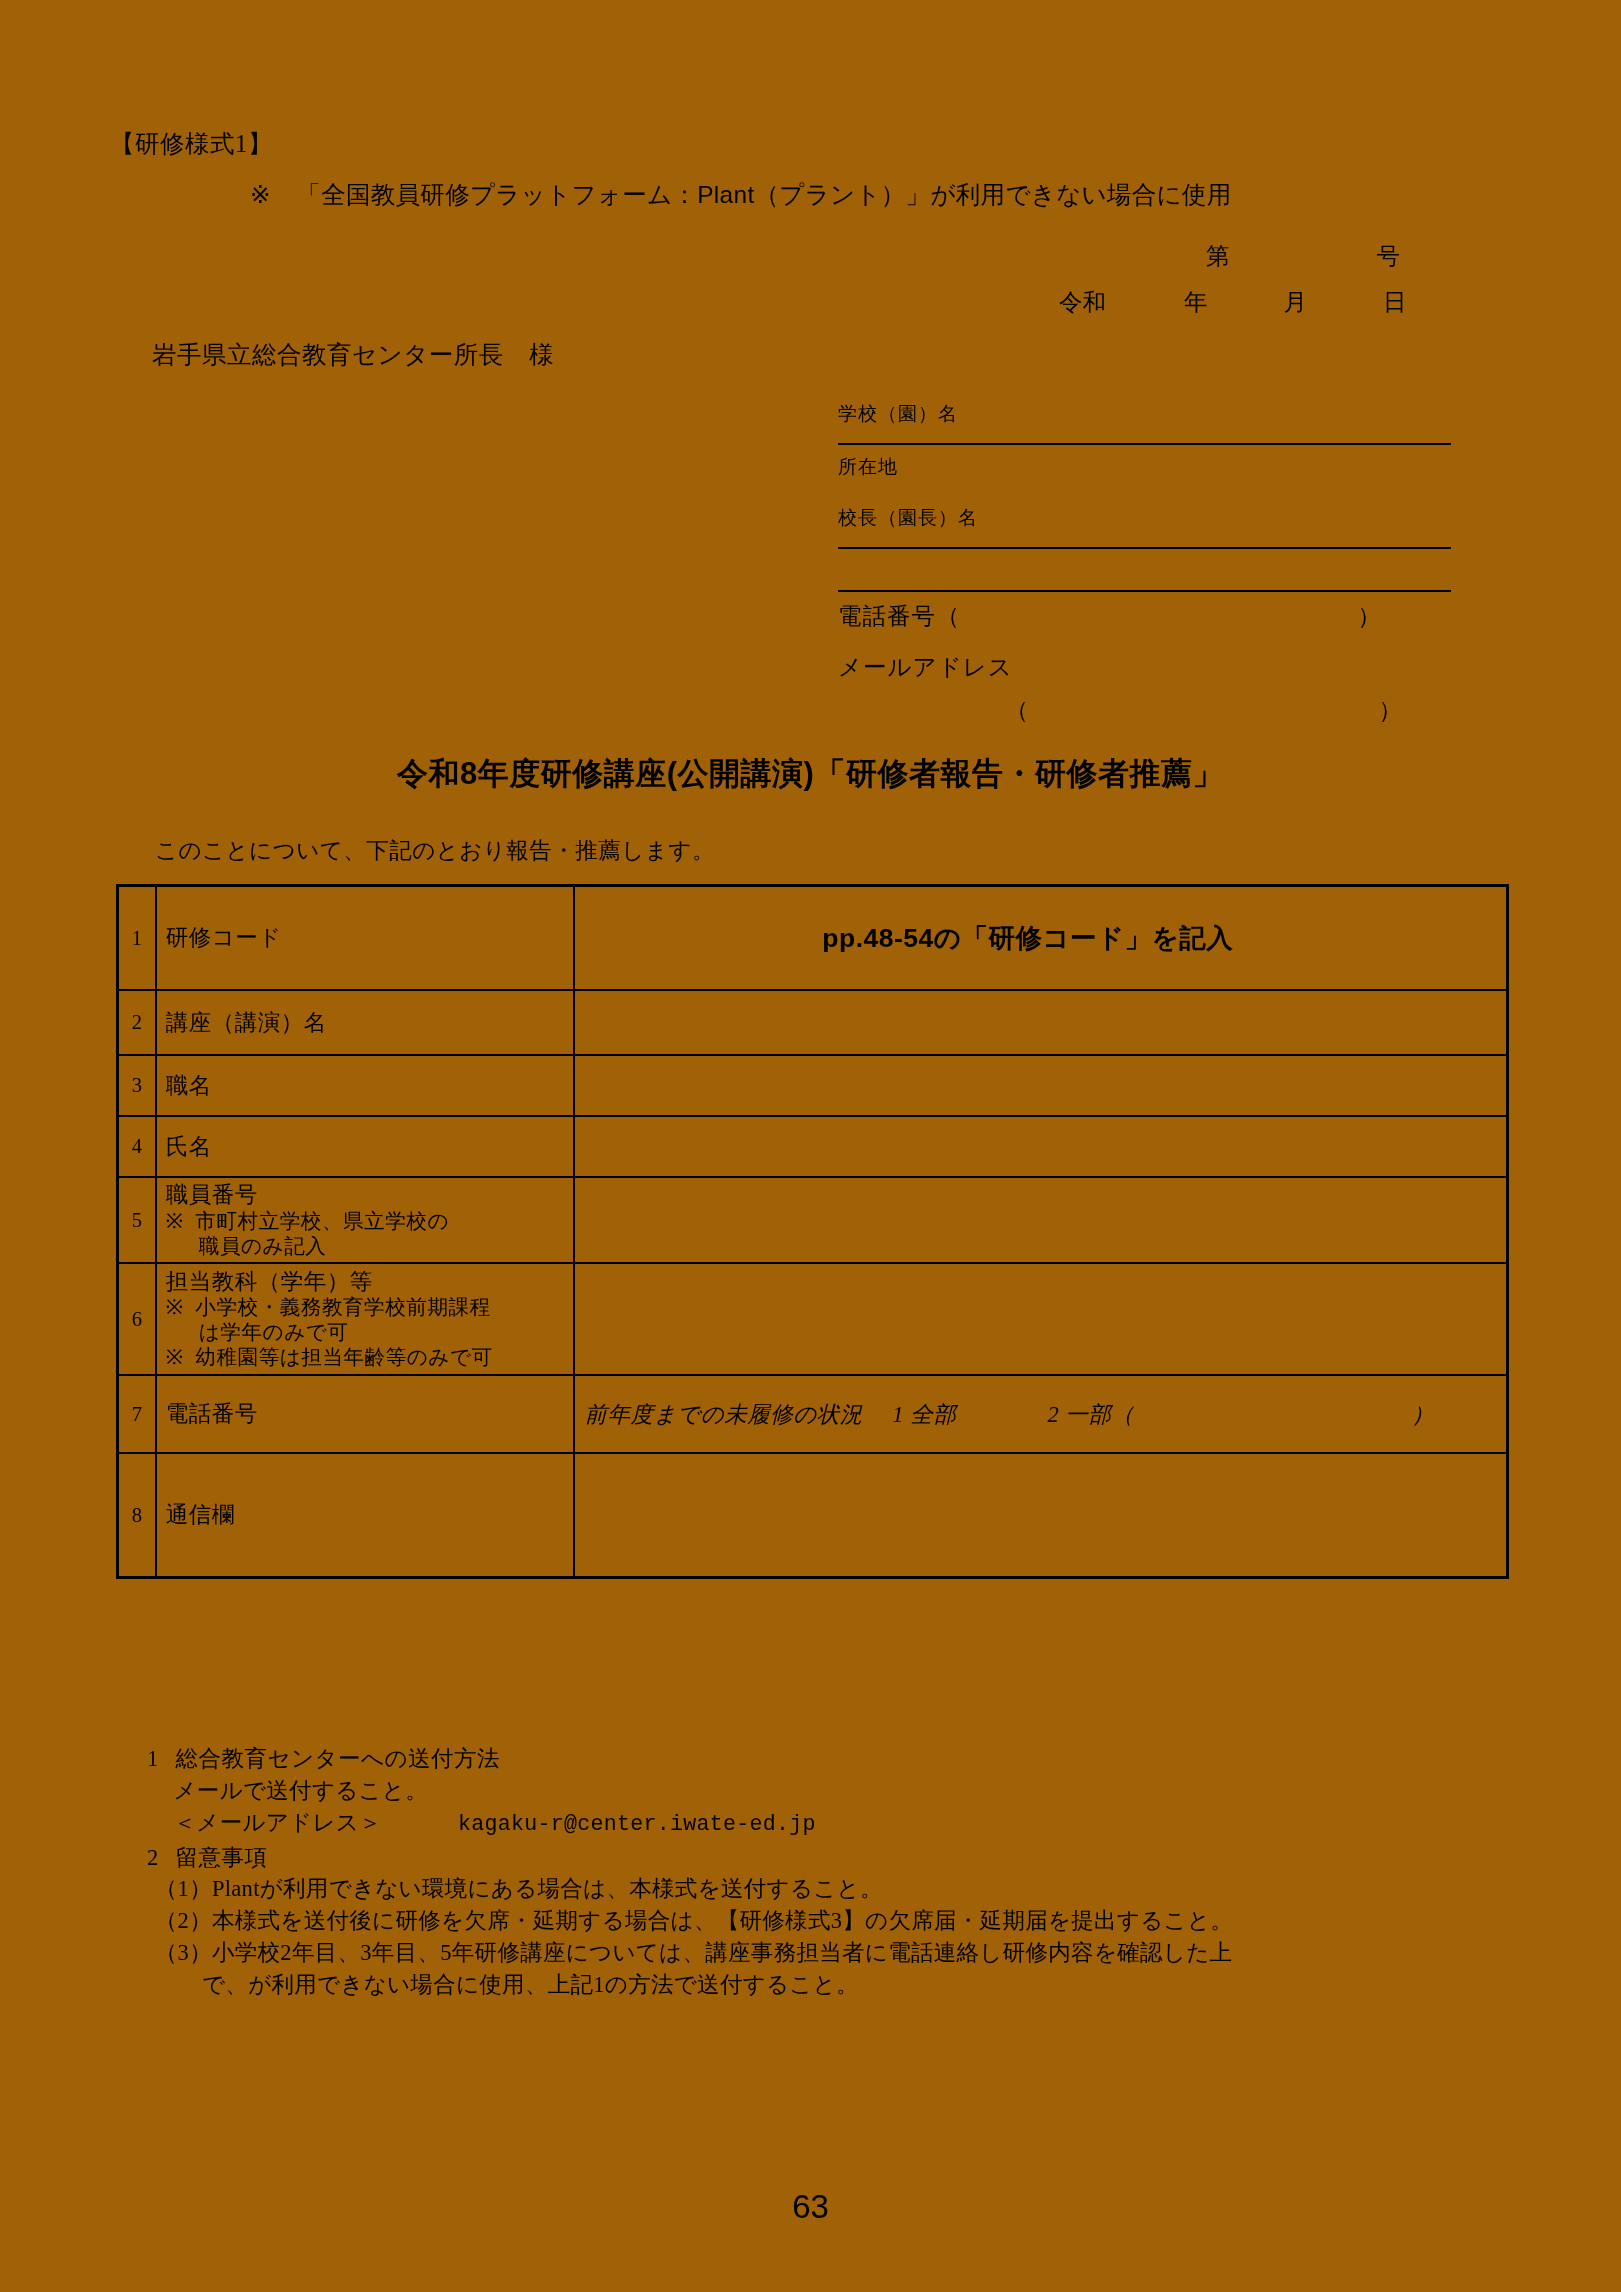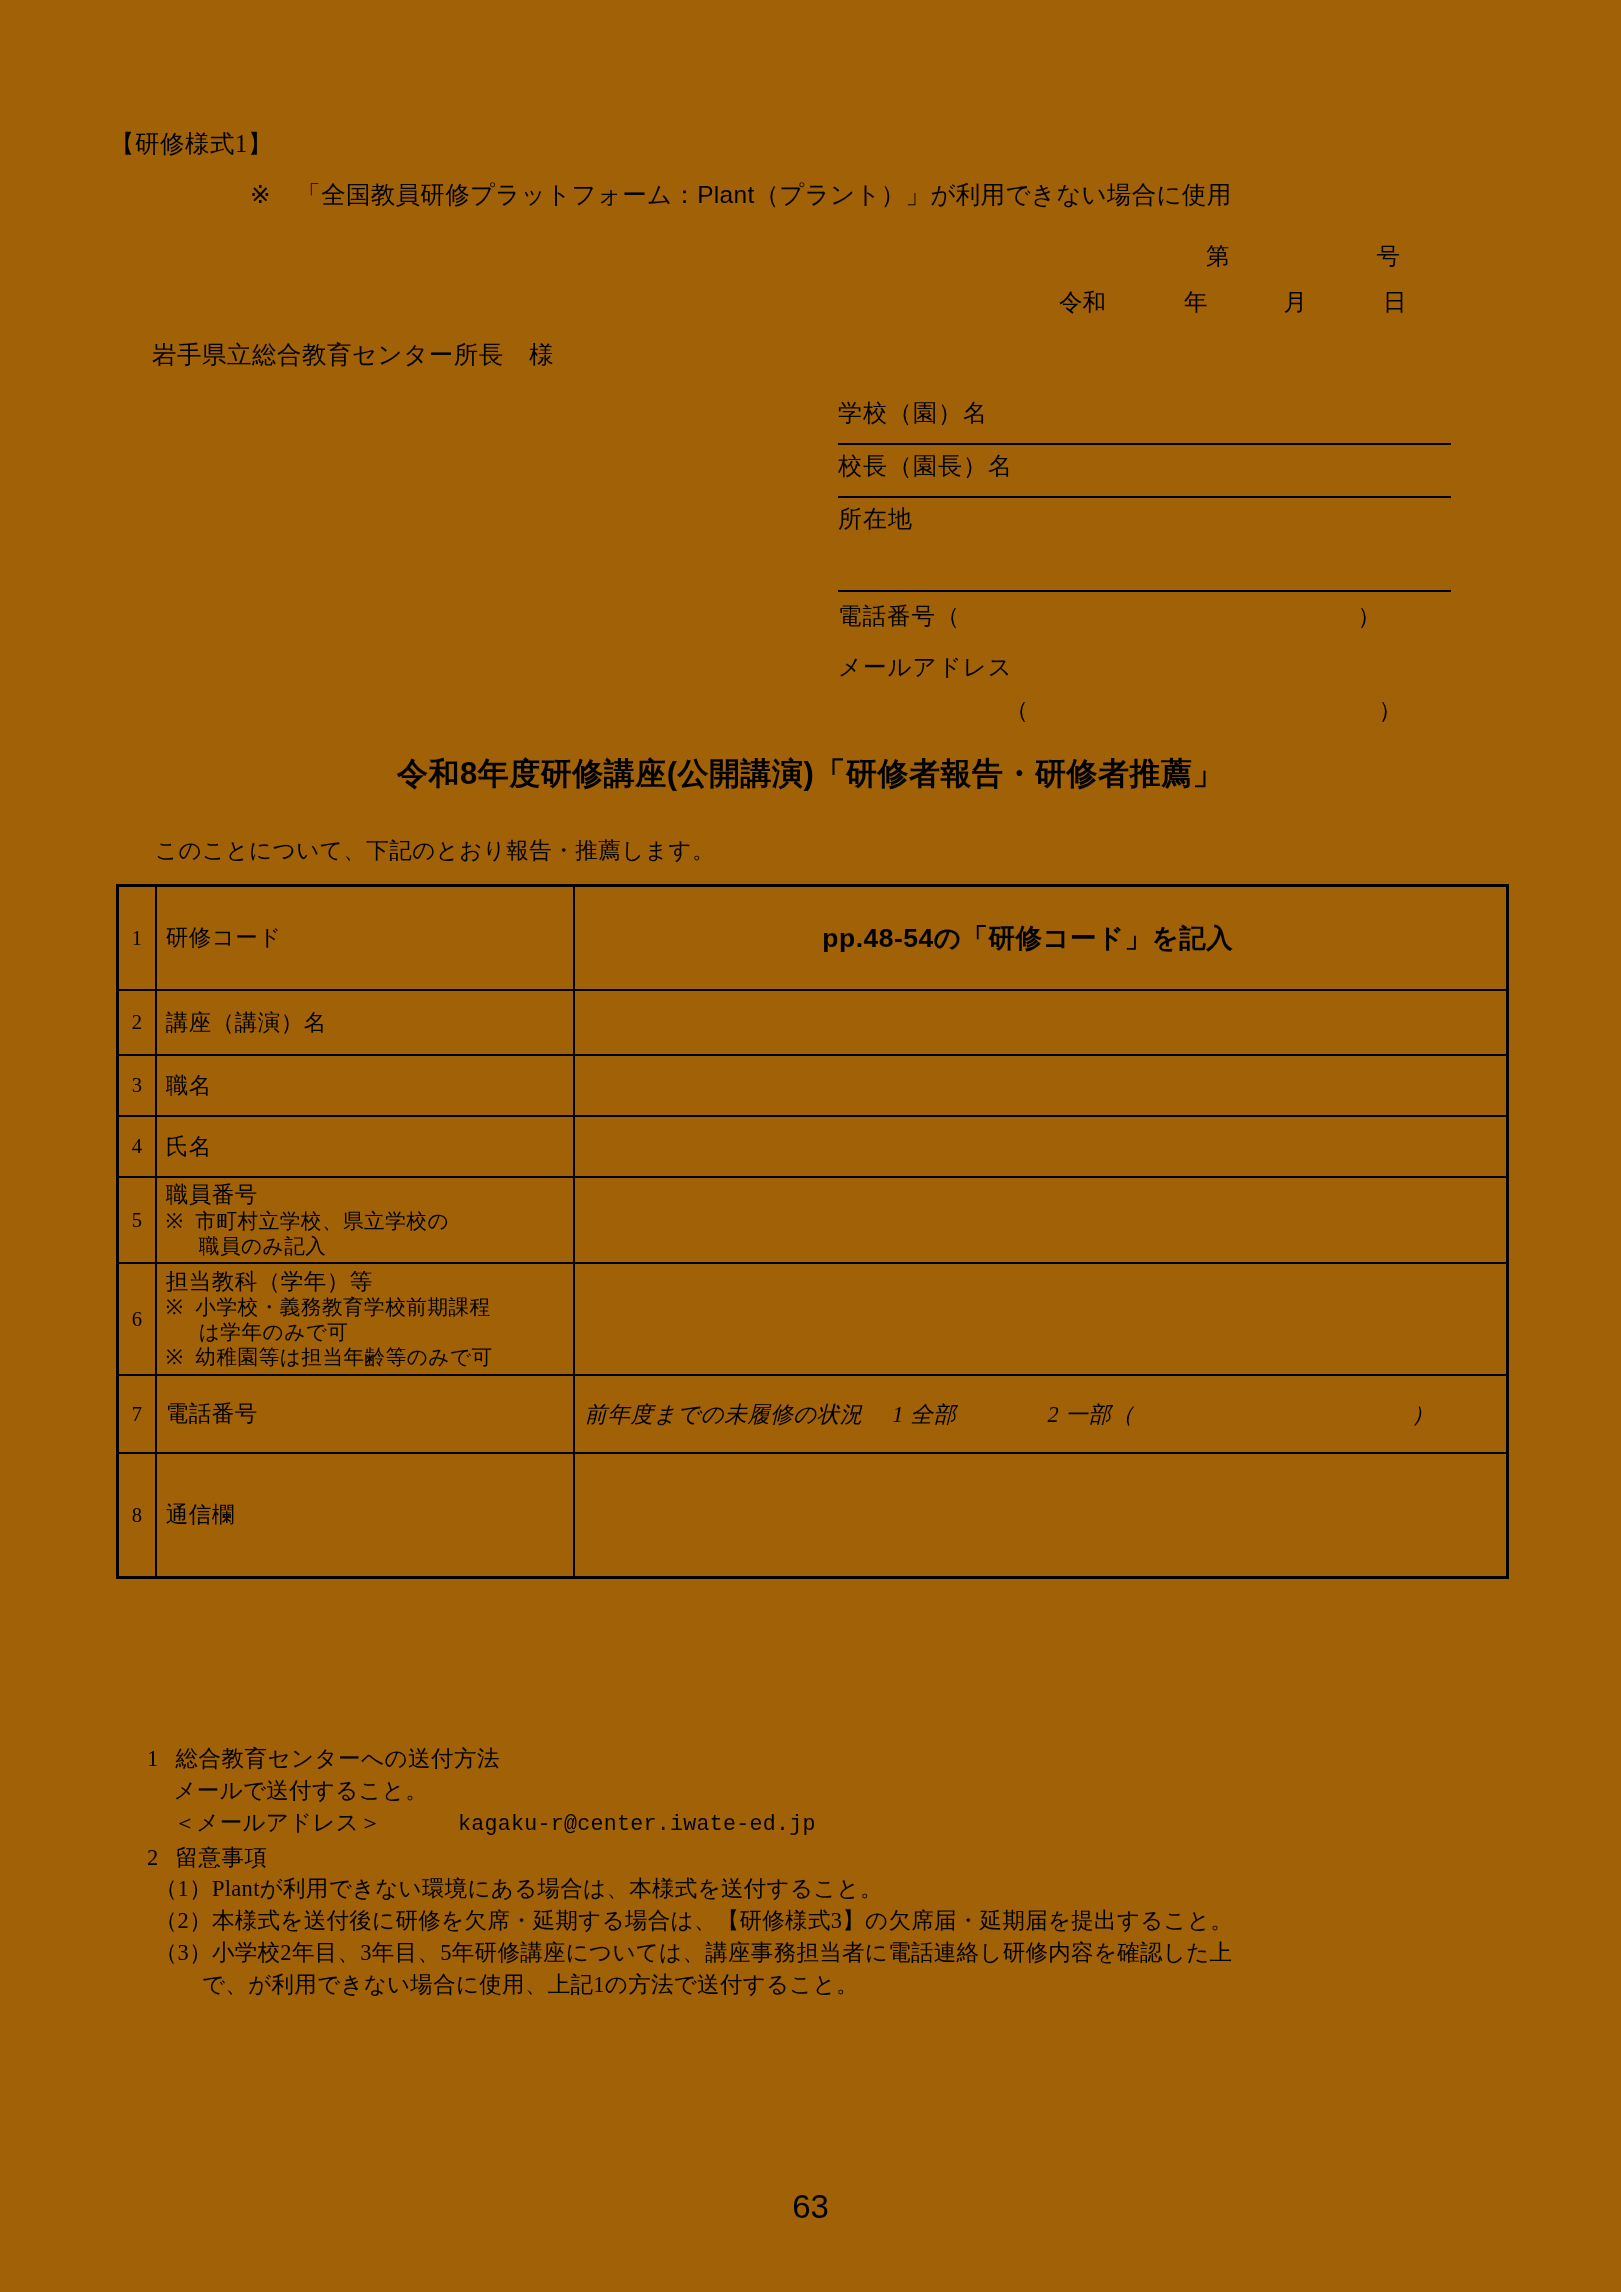--- a/index.html
+++ b/index.html
@@ -59,21 +59,21 @@
   }
   #addressee .sama { margin-left: 25.5px; }
 
   
   #school-block {
     left: 838px; top: 392px;
     width: 613px;
   }
   .school-line {
     position: relative;
-    font-size: 24px;
+    font-size: 19px;
     letter-spacing: 1px;
     height: 51px;
     line-height: 43px;
   }
   .school-line.ruled { border-bottom: 2.9px solid #000; }
   #contact-block {
     left: 838px; top: 590px;
     width: 613px;
     border-top: 2.9px solid #000;
   }
@@ -225,25 +225,25 @@
   </div>
 
   <div class="abs serif nowrap" id="addressee">
     <span>岩手県立総合教育センター所長</span><span class="sama">様</span>
   </div>
 
   <div class="abs" id="school-block">
     <div class="school-line ruled serif">
       <span>学校（園）名</span>
     </div>
+    <div class="school-line serif">
+      <span>所在地</span>
+    </div>
     <div class="school-line ruled serif">
       <span>校長（園長）名</span>
-    </div>
-    <div class="school-line serif">
-      <span>所在地</span>
     </div>
   </div>
 
   <div class="abs" id="contact-block">
     <div class="contact-line serif">
       <span>電話番号（</span>
       <span class="paren-right">）</span>
     </div>
     <div class="contact-line serif">
       <span>メールアドレス</span>

